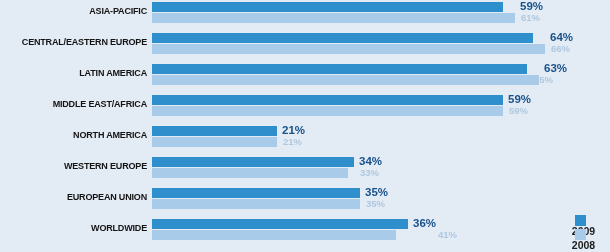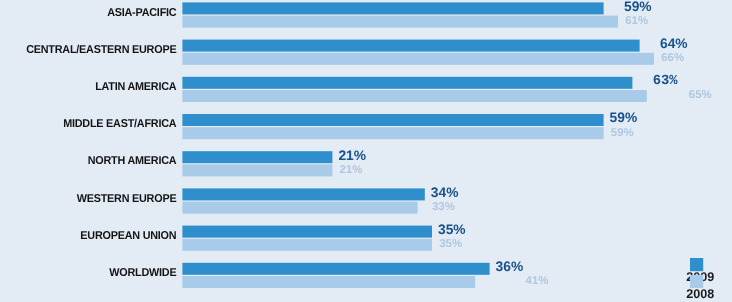--- a/index.html
+++ b/index.html
@@ -124,22 +124,22 @@
     <div class="val val-2009" style="left: 550px;">64%</div>
     <div class="val val-2008" style="left: 551px;">66%</div>
   </div>
 
   <div class="row" style="top:62px;">
     <div class="cat-label">LATIN AMERICA</div>
     <div class="bars">
       <div class="bar bar-2009" style="width: 375px;"></div>
       <div class="bar bar-2008" style="width: 387px;"></div>
     </div>
-    <div class="val val-2009" style="left: 544px; font-family: Liberation Mono, monospace;">63%</div>
-    <div class="val val-2008" style="left: 574px;">65%</div>
+    <div class="val val-2009" style="left: 544px;">63%</div>
+    <div class="val val-2008" style="left: 534px;">65%</div>
   </div>
 
   <div class="row" style="top:93px;">
     <div class="cat-label">MIDDLE EAST/AFRICA</div>
     <div class="bars">
       <div class="bar bar-2009" style="width: 351px;"></div>
       <div class="bar bar-2008" style="width: 351px;"></div>
     </div>
     <div class="val val-2009" style="left: 508px;">59%</div>
     <div class="val val-2008" style="left: 509px;">59%</div>

